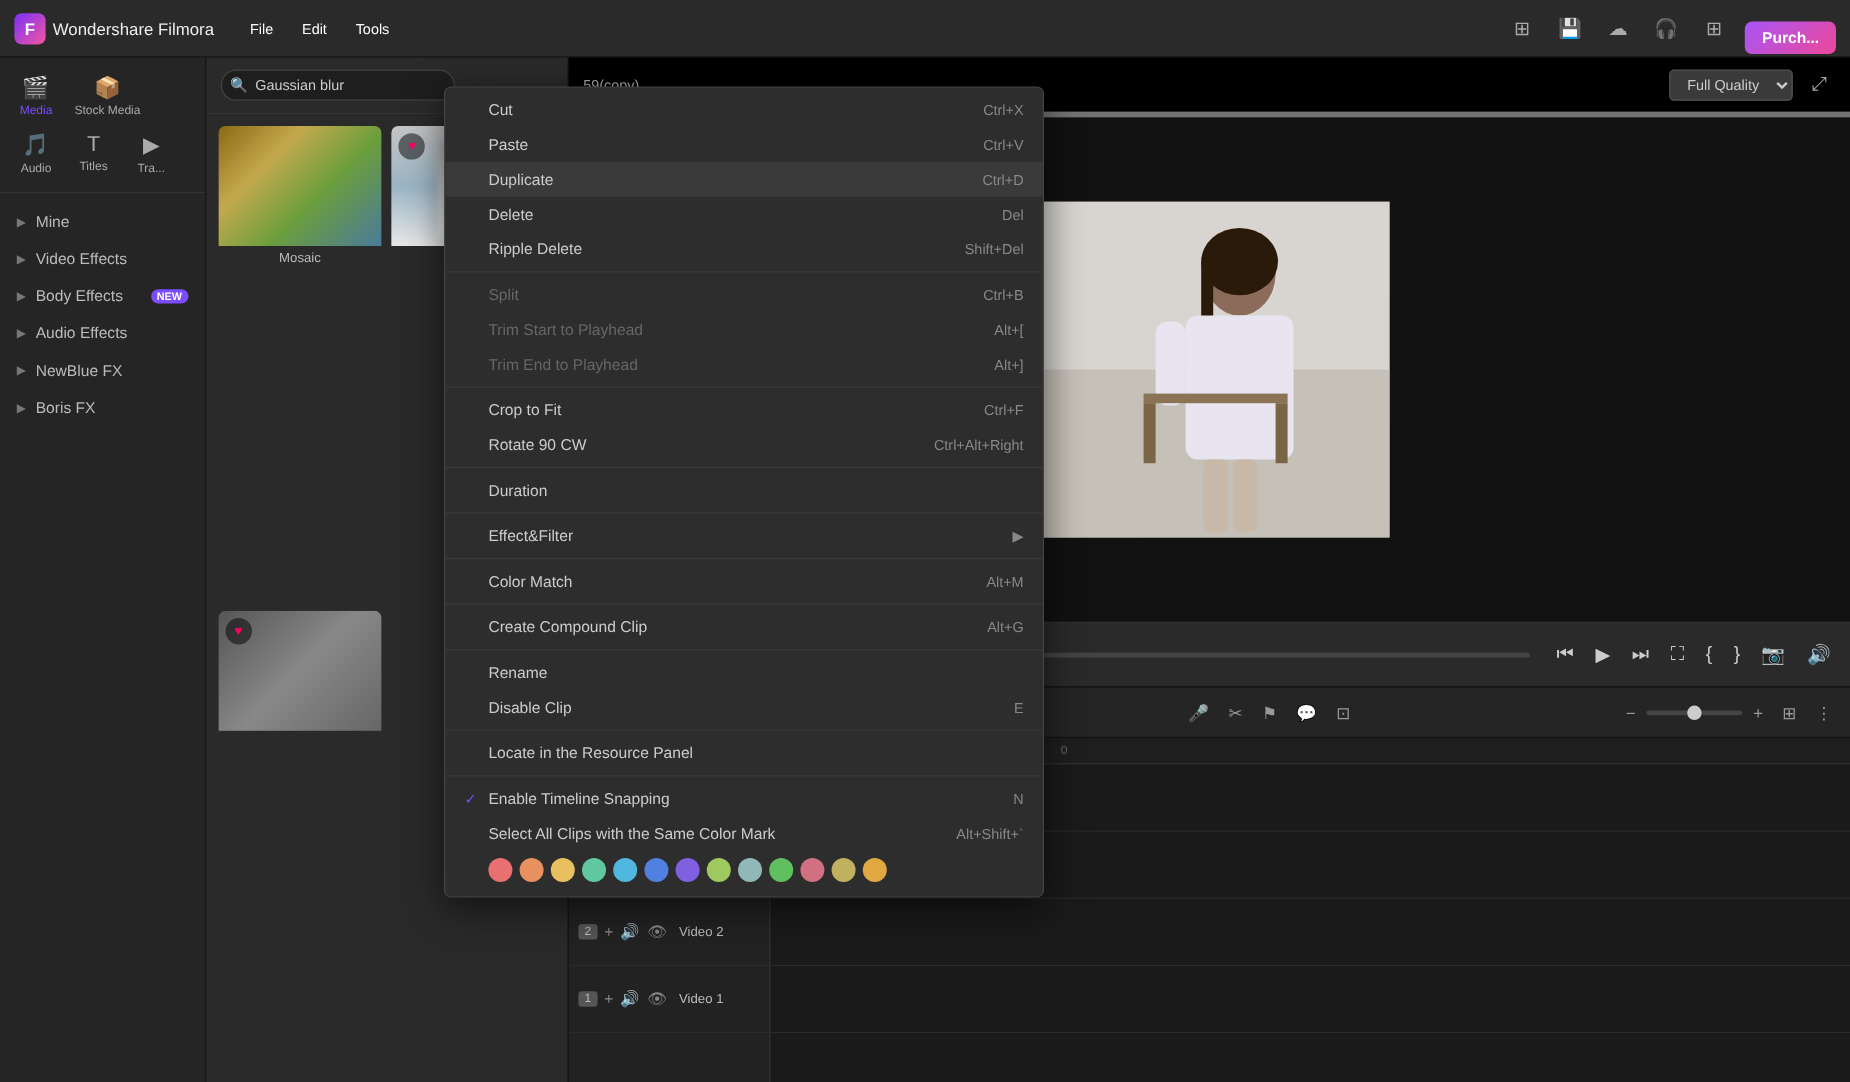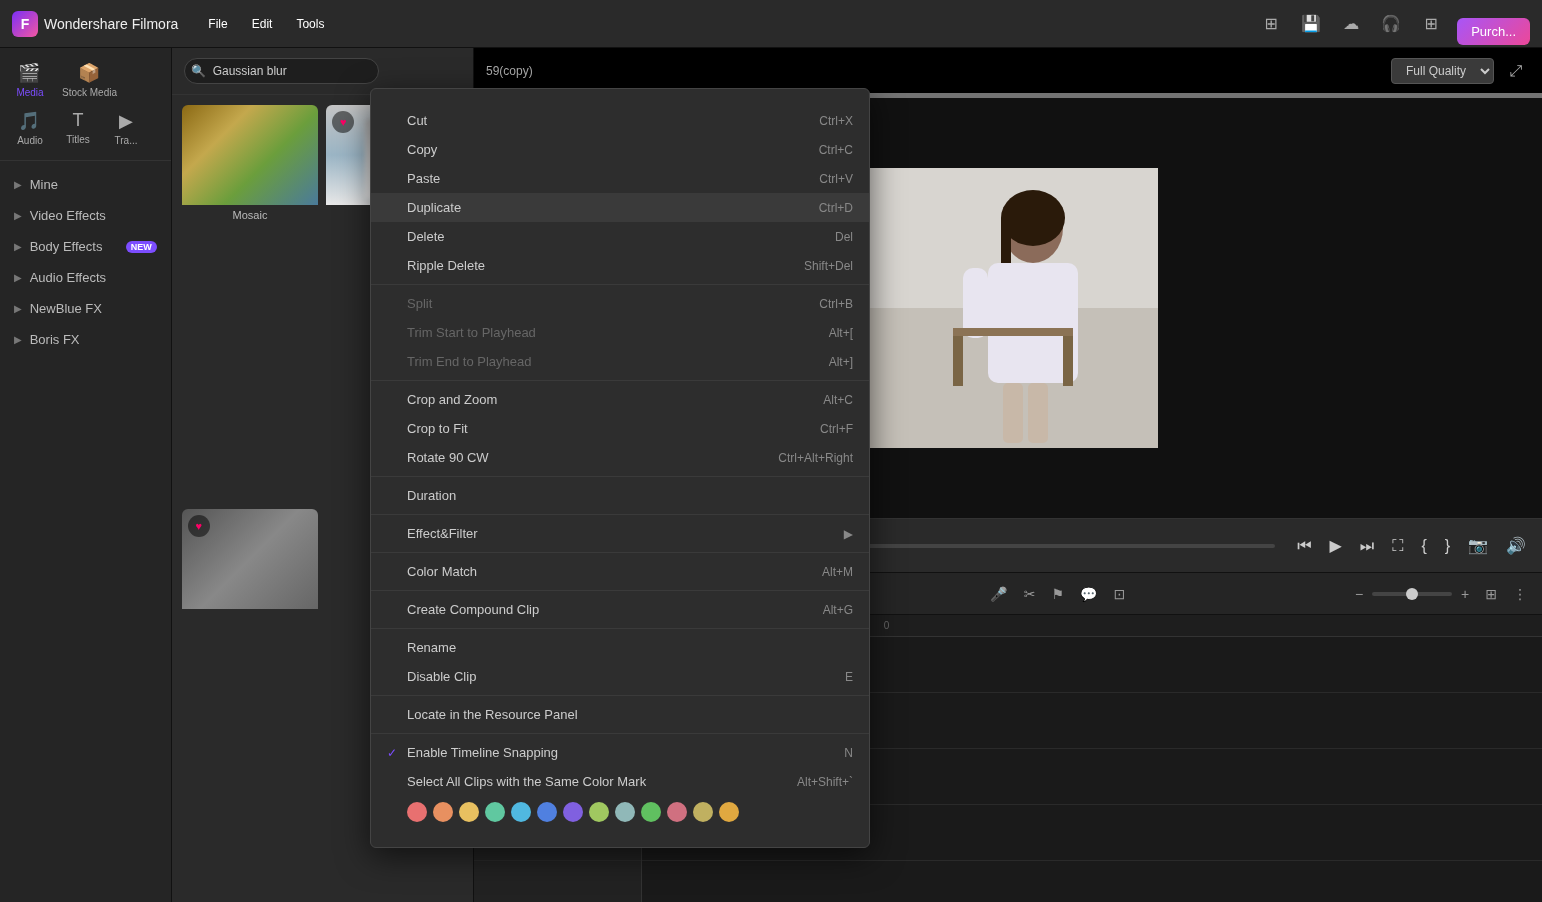--- a/index.html
+++ b/index.html
@@ -63,21 +63,21 @@
       border-radius: 4px;
       font-size: 16px;
     }
     .purchase-btn {
       background: linear-gradient(135deg, #a855f7, #ec4899);
       color: white;
       padding: 6px 14px;
       border-radius: 6px;
       font-size: 13px;
       cursor: pointer;
-      font-weight: 400;
+      font-weight: 700;
       margin-top: 16px;
     }
 
     
     .main-layout {
       display: flex;
       height: calc(902px - 48px);
     }
 
     
@@ -444,29 +444,29 @@
       background: #ff4444;
       border-radius: 50%;
       position: absolute;
       top: -6px;
       left: -5px;
     }
 
     
     .context-menu {
       position: absolute;
-      top: 88px;
+      top: 72px;
       left: 370px;
       width: 500px;
       background: #2d2d2d;
       border: 1px solid #444;
       border-radius: 6px;
       box-shadow: 0 8px 32px rgba(0,0,0,0.6);
       z-index: 1000;
-      padding: 17px 0;
+      padding: 4px 0;
       font-size: 13px;
     }
     .ctx-item {
       display: flex;
       align-items: center;
       padding: 7px 16px;
       cursor: pointer;
       color: #ccc;
       position: relative;
     }
@@ -772,25 +772,20 @@
 </div>
 
 <div class="context-menu">
   <div class="ctx-item">
     <span class="ctx-check"></span>
     <span>Cut</span>
     <span class="shortcut">Ctrl+X</span>
   </div>
   <div class="ctx-item">
     <span class="ctx-check"></span>
-    <span>Copy</span>
-    <span class="shortcut">Ctrl+C</span>
-  </div>
-  <div class="ctx-item">
-    <span class="ctx-check"></span>
     <span>Paste</span>
     <span class="shortcut">Ctrl+V</span>
   </div>
   <div class="ctx-item active">
     <span class="ctx-check"></span>
     <span>Duplicate</span>
     <span class="shortcut">Ctrl+D</span>
   </div>
   <div class="ctx-item">
     <span class="ctx-check"></span>
@@ -812,25 +807,20 @@
     <span class="ctx-check"></span>
     <span>Trim Start to Playhead</span>
     <span class="shortcut">Alt+[</span>
   </div>
   <div class="ctx-item disabled">
     <span class="ctx-check"></span>
     <span>Trim End to Playhead</span>
     <span class="shortcut">Alt+]</span>
   </div>
   <div class="ctx-separator"></div>
-  <div class="ctx-item">
-    <span class="ctx-check"></span>
-    <span>Crop and Zoom</span>
-    <span class="shortcut">Alt+C</span>
-  </div>
   <div class="ctx-item">
     <span class="ctx-check"></span>
     <span>Crop to Fit</span>
     <span class="shortcut">Ctrl+F</span>
   </div>
   <div class="ctx-item">
     <span class="ctx-check"></span>
     <span>Rotate 90 CW</span>
     <span class="shortcut">Ctrl+Alt+Right</span>
   </div>

